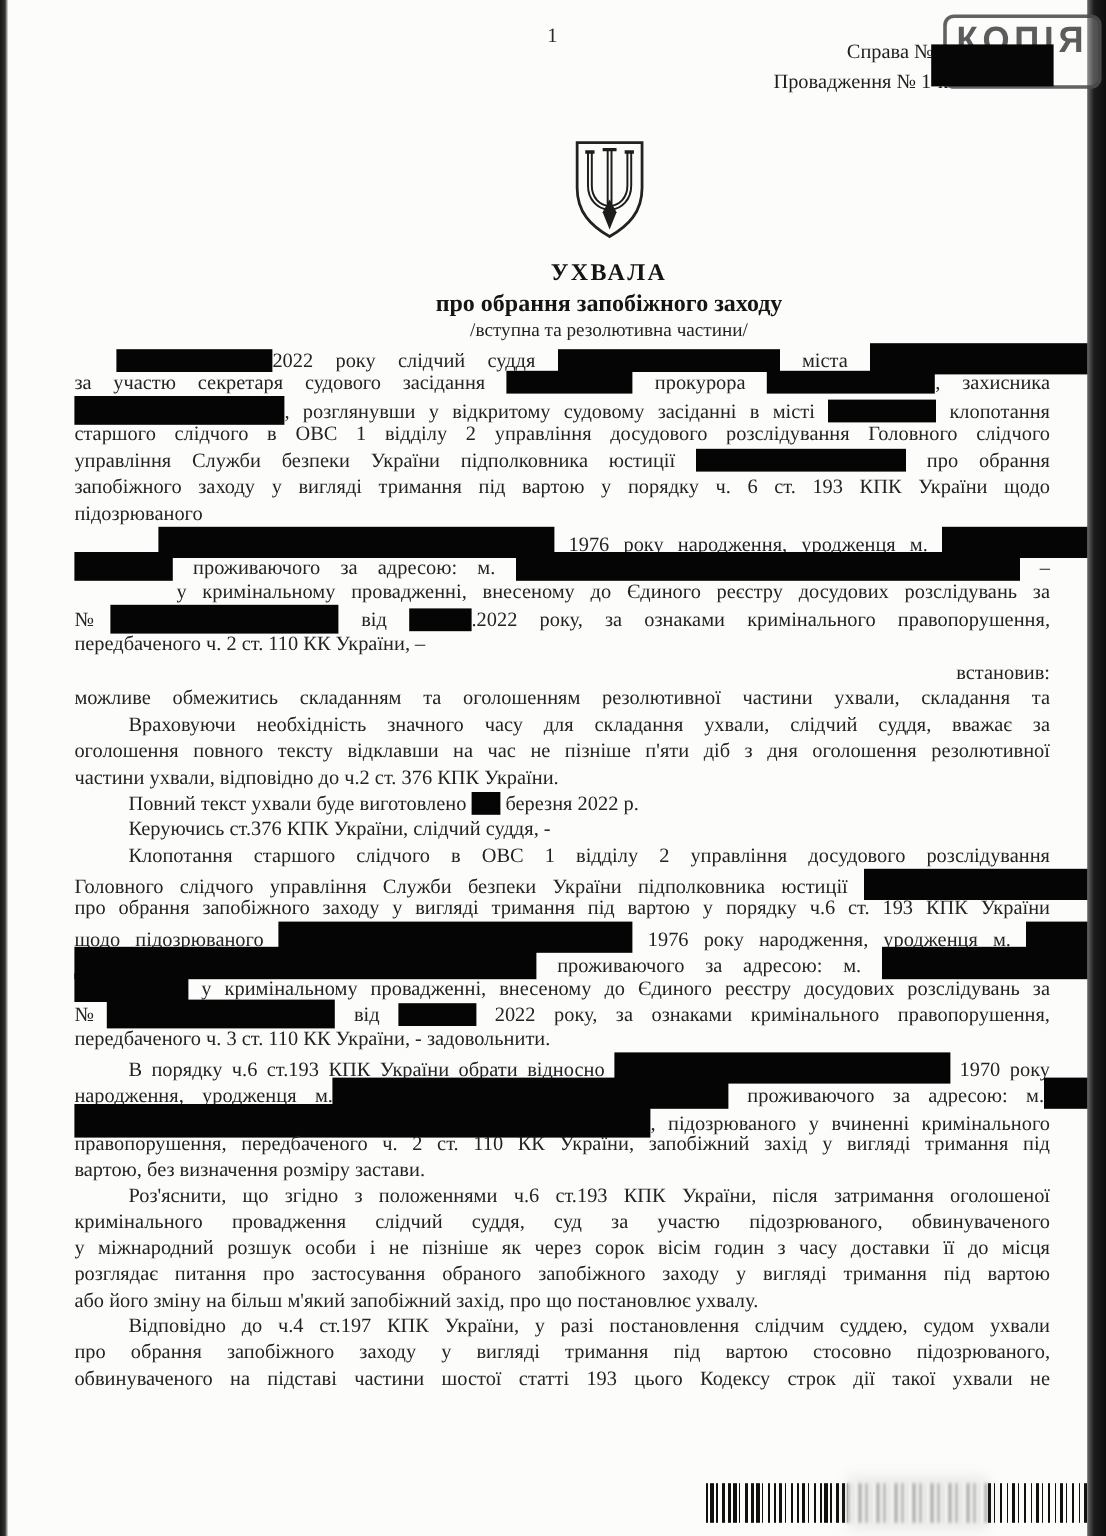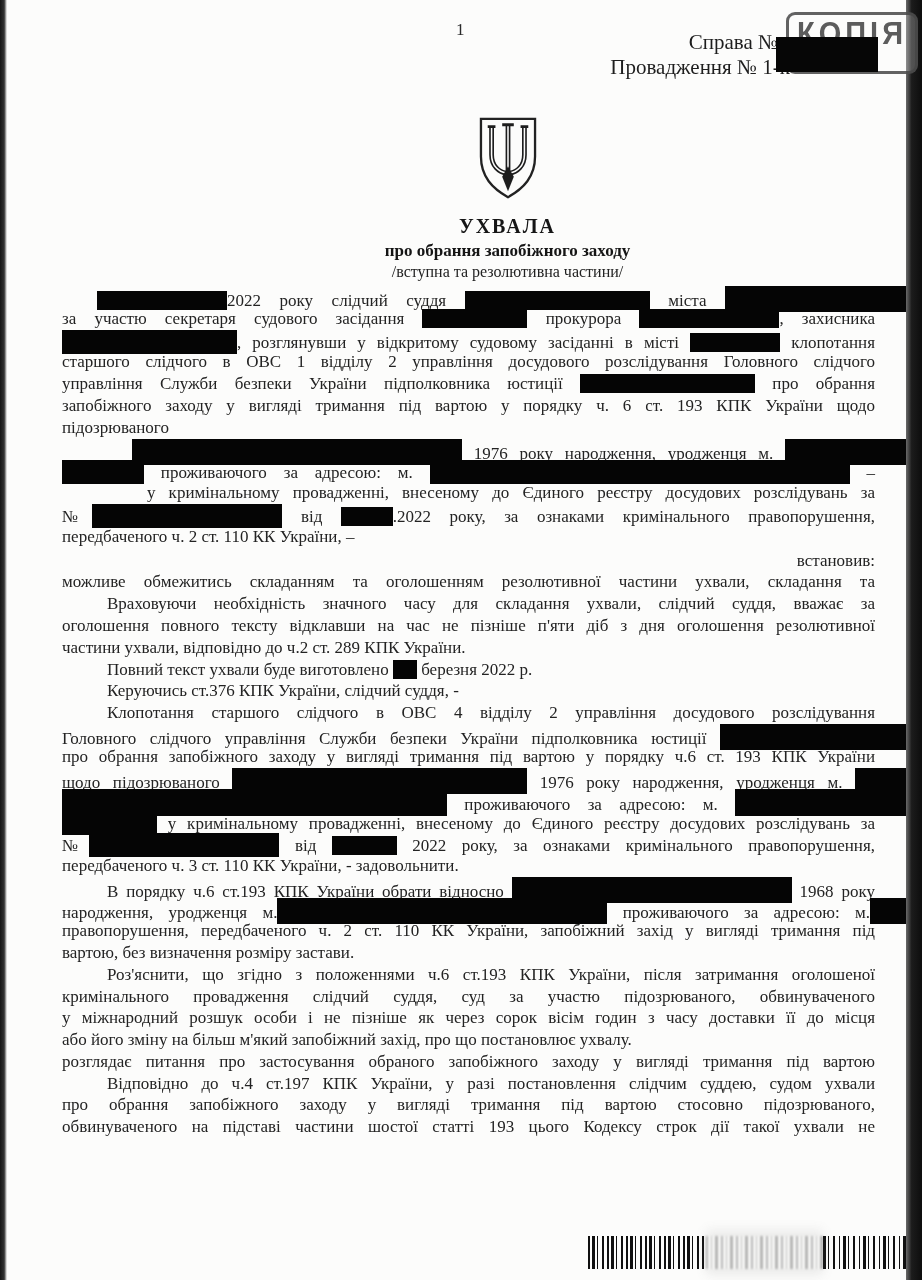--- a/index.html
+++ b/index.html
@@ -14,39 +14,39 @@
     color:#222;
   }
   
   .edge-left{position:absolute;left:0;top:0;width:7px;height:100%;
     background:linear-gradient(90deg,#151515 0,#333 60%,rgba(60,60,60,0) 100%);z-index:5;}
   .edge-right{position:absolute;left:906px;top:0;width:16px;height:100%;
     background:linear-gradient(90deg,#6a6a6a 0,#1c1c1c 35%,#0d0d0d 100%);z-index:5;}
 
   .page-number{position:absolute;left:456px;top:20px;font-size:17px;color:#2a2a2a;}
 
-  .hdr-right{position:absolute;right:144px;top:30px;text-align:right;font-size:21px;
+  .hdr-right{position:absolute;right:144px;top:30px;text-align:right;font-size:17px;
     line-height:25px;color:#1e1e1e;white-space:nowrap;}
   .proc-line{margin-right:-12px;}
 
   .stamp{position:absolute;left:786px;top:12px;width:126px;height:56px;
     border:3px solid rgba(70,70,70,.85);border-radius:9px;z-index:6;
     display:flex;align-items:flex-start;justify-content:center;
     background:rgba(252,252,251,.25);}
   .stamp span{font-family:"Liberation Sans","DejaVu Sans",sans-serif;
     font-weight:700;font-size:29px;letter-spacing:4px;color:#5c5c5c;
     margin-top:3px;transform:scaleY(1.05);}
   .hdr-redact{position:absolute;left:776px;top:37px;width:102px;height:35px;
     background:#060606;z-index:7;}
 
   .title-block{position:absolute;top:116px;left:62px;right:47px;
     text-align:center;padding-left:78px;}
   .emblem{display:inline-block;}
   .doc-title{font-size:20px;font-weight:700;letter-spacing:2px;color:#151515;margin-top:10px;}
-  .doc-subtitle{font-size:17px;font-weight:700;color:#151515;margin-top:3px;}
+  .doc-subtitle{font-size:20px;font-weight:700;color:#151515;margin-top:3px;}
   .doc-note{font-size:16px;color:#222;margin-top:2px;}
 
   .body{position:absolute;top:286px;left:62px;right:47px;font-size:17px;color:#232323;}
   .b-line{height:21.8px;line-height:21.8px;text-align:left;white-space:normal;}
   .b-line.just{text-align:justify;text-align-last:justify;}
   .b-heading{height:21.8px;line-height:21.8px;text-align:right;padding-left:65px;}
   .rd{display:inline-block;background:#050505;height:19px;vertical-align:-4px;}
 
   .barcode{position:absolute;left:588px;top:1236px;width:318px;height:33px;
     display:flex;z-index:4;}
@@ -103,40 +103,41 @@
       <div class="b-line"><span>підозрюваного</span></div>
       <div class="b-line just" style="text-indent: 70px;"><span class="rd" style="width: 330px; height: 26px; vertical-align: -6px;"></span><span> 1976 року народження, уродженця м. </span><span class="rd" style="width: 130px; height: 26px; vertical-align: -6px; margin-right: -40px;"></span></div>
       <div class="b-line just"><span class="rd" style="width: 82px; height: 24px; vertical-align: -6px;"></span><span> проживаючого за адресою: м. </span><span class="rd" style="width: 420px; height: 24px; vertical-align: -6px;"></span><span> –</span></div>
       <div class="b-line just" style="text-indent: 85px;"><span>у кримінальному провадженні, внесеному до Єдиного реєстру досудових розслідувань за</span></div>
       <div class="b-line just"><span>№</span><span class="rd" style="width: 190px; height: 24px; vertical-align: -6px;"></span><span> від </span><span class="rd" style="width: 52px;"></span><span>.2022 року, за ознаками кримінального правопорушення,</span></div>
       <div class="b-line"><span>передбаченого ч. 2 ст. 110 КК України, –</span></div>
       <div class="b-heading" style="margin-top: 2px;">встановив:</div>
       <div class="b-line just"><span>можливе обмежитись складанням та оголошенням резолютивної частини ухвали, складання та</span></div>
       <div class="b-line just" style="text-indent: 45px;"><span>Враховуючи необхідність значного часу для складання ухвали, слідчий суддя, вважає за</span></div>
       <div class="b-line just"><span>оголошення повного тексту відклавши на час не пізніше п'яти діб з дня оголошення резолютивної</span></div>
-      <div class="b-line"><span>частини ухвали, відповідно до ч.2 ст. 289 КПК України.</span></div>
+      <div class="b-line"><span>частини ухвали, відповідно до ч.2 ст. 376 КПК України.</span></div>
       <div class="b-line" style="text-indent: 45px;"><span>Повний текст ухвали буде виготовлено </span><span class="rd" style="width: 24px;"></span><span> березня 2022 р.</span></div>
       <div class="b-line" style="text-indent: 45px;"><span>Керуючись ст.376 КПК України, слідчий суддя, -</span></div>
-      <div class="b-line just" style="text-indent: 45px;"><span>Клопотання старшого слідчого в ОВС 4 відділу 2 управління досудового розслідування</span></div>
+      <div class="b-line just" style="text-indent: 45px;"><span>Клопотання старшого слідчого в ОВС 1 відділу 2 управління досудового розслідування</span></div>
       <div class="b-line just"><span>Головного слідчого управління Служби безпеки України підполковника юстиції </span><span class="rd" style="width: 190px; height: 26px; vertical-align: -6px; margin-right: -35px;"></span></div>
       <div class="b-line just"><span>про обрання запобіжного заходу у вигляді тримання під вартою у порядку ч.6 ст. 193 КПК України</span></div>
       <div class="b-line just"><span>щодо підозрюваного </span><span class="rd" style="width: 295px; height: 26px; vertical-align: -6px;"></span><span> 1976 року народження, уродженця м. </span><span class="rd" style="width: 60px; height: 26px; vertical-align: -6px; margin-right: -40px;"></span></div>
       <div class="b-line just"><span class="rd" style="width: 385px; height: 27px; vertical-align: -6px;"></span><span> проживаючого за адресою: м. </span><span class="rd" style="width: 180px; height: 27px; vertical-align: -6px; margin-right: -40px;"></span></div>
       <div class="b-line just"><span class="rd" style="width: 95px; height: 24px; vertical-align: -6px;"></span><span> у кримінальному провадженні, внесеному до Єдиного реєстру досудових розслідувань за</span></div>
       <div class="b-line just"><span>№</span><span class="rd" style="width: 190px; height: 24px; vertical-align: -6px;"></span><span> від </span><span class="rd" style="width: 65px;"></span><span> 2022 року, за ознаками кримінального правопорушення,</span></div>
       <div class="b-line"><span>передбаченого ч. 3 ст. 110 КК України, - задовольнити.</span></div>
-      <div class="b-line just" style="text-indent: 45px;"><span>В порядку ч.6 ст.193 КПК України обрати відносно </span><span class="rd" style="width: 280px; height: 26px; vertical-align: -6px;"></span><span> 1968 року</span></div>
+      <div class="b-line just" style="text-indent: 45px;"><span>В порядку ч.6 ст.193 КПК України обрати відносно </span><span class="rd" style="width: 280px; height: 26px; vertical-align: -6px;"></span><span> 1970 року</span></div>
       <div class="b-line just"><span>народження, уродженця м.</span><span class="rd" style="width: 330px; height: 26px; vertical-align: -6px;"></span><span> проживаючого за адресою: м.</span><span class="rd" style="width: 45px; height: 26px; vertical-align: -6px; margin-right: -40px;"></span></div>
+      <div class="b-line just"><span class="rd" style="width: 480px; height: 28px; vertical-align: -6px;"></span><span>, підозрюваного у вчиненні кримінального</span></div>
       <div class="b-line just"><span>правопорушення, передбаченого ч. 2 ст. 110 КК України, запобіжний захід у вигляді тримання під</span></div>
       <div class="b-line"><span>вартою, без визначення розміру застави.</span></div>
       <div class="b-line just" style="text-indent: 45px;"><span>Роз'яснити, що згідно з положеннями ч.6 ст.193 КПК України, після затримання оголошеної</span></div>
       <div class="b-line just"><span>кримінального провадження слідчий суддя, суд за участю підозрюваного, обвинуваченого</span></div>
       <div class="b-line just"><span>у міжнародний розшук особи і не пізніше як через сорок вісім годин з часу доставки її до місця</span></div>
+      <div class="b-line just"><span>розглядає питання про застосування обраного запобіжного заходу у вигляді тримання під вартою</span></div>
       <div class="b-line"><span>або його зміну на більш м'який запобіжний захід, про що постановлює ухвалу.</span></div>
-      <div class="b-line just"><span>розглядає питання про застосування обраного запобіжного заходу у вигляді тримання під вартою</span></div>
       <div class="b-line just" style="text-indent: 45px;"><span>Відповідно до ч.4 ст.197 КПК України, у разі постановлення слідчим суддею, судом ухвали</span></div>
       <div class="b-line just"><span>про обрання запобіжного заходу у вигляді тримання під вартою стосовно підозрюваного,</span></div>
       <div class="b-line just"><span>обвинуваченого на підставі частини шостої статті 193 цього Кодексу строк дії такої ухвали не</span></div>
     </div>
 
   <div class="barcode">
     <span class="bc1"></span>
     <span class="bc2"></span>
     <span class="bc3"></span>
   </div>

